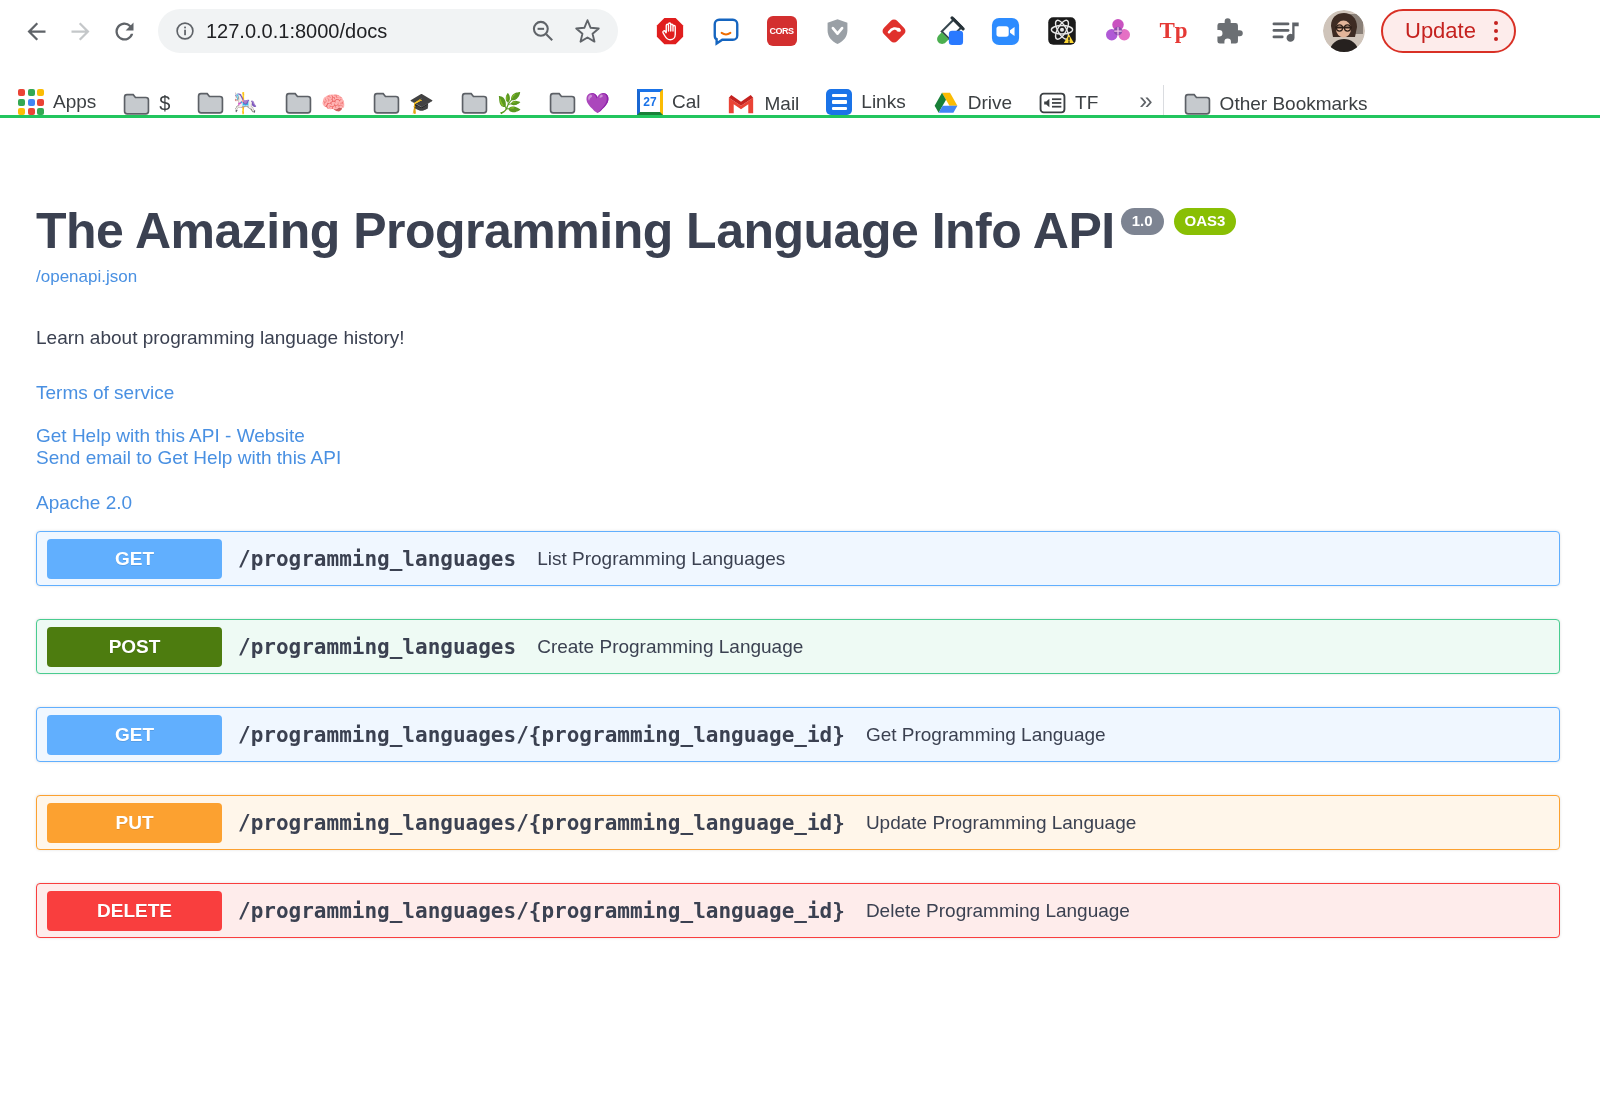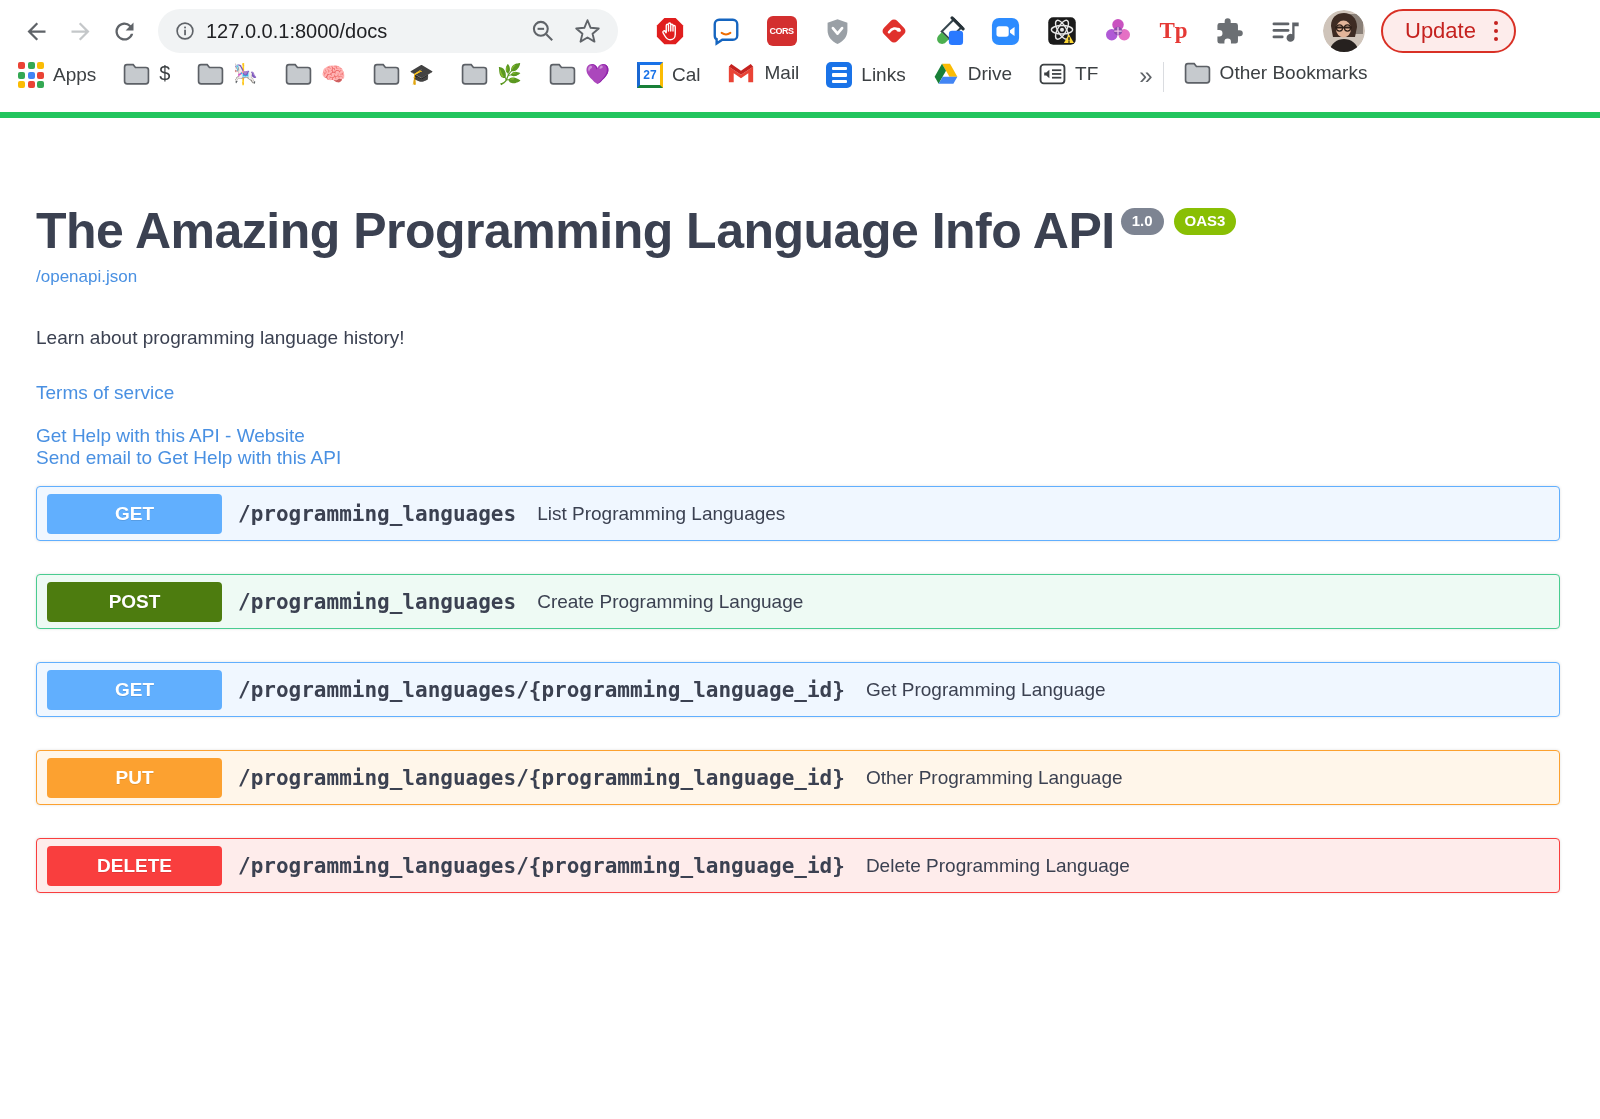--- a/index.html
+++ b/index.html
@@ -34,22 +34,22 @@
   .update-btn {
     margin-left: 16px; height: 44px; border: 2px solid #d93025; border-radius: 22px;
     background: #fdeceb; display: flex; align-items: center; padding: 0 16px 0 22px; gap: 18px; flex: none;
   }
   .update-btn .label { color: #c5221f; font-size: 22px; }
   .dots { display: flex; flex-direction: column; gap: 3.5px; }
   .dots i { width: 4.5px; height: 4.5px; border-radius: 50%; background: #c5221f; }
 
   
   .bookmarks {
-    height: 56px; display: flex; align-items: flex-start; padding: 0 18px;
-    border-bottom: 6px solid #22c55e; font-size: 19px; color: #3c4043;
+    height: 56px; display: flex; align-items: flex-end; padding: 0 18px;
+    border-bottom: 3px solid #22c55e; font-size: 19px; color: #3c4043;
   }
   .bm { display: flex; align-items: center; gap: 9px; margin-right: 27px; white-space: nowrap; }
   .bm .emoji { font-size: 20px; }
   .bm-label { font-size: 19px; color: #3c4043; }
   .overflow-chevron { font-size: 24px; color: #5f6368; margin: 0 10px 0 14px; }
   .bm-divider { width: 1px; height: 30px; background: #dadce0; margin-right: 20px; }
 
   .apps-grid { display: grid; grid-template-columns: repeat(3, 7px); grid-template-rows: repeat(3, 7px); gap: 2.5px; }
   .apps-grid i { border-radius: 2px; }
 
@@ -363,20 +363,21 @@
   <h1 class="api-title"><span>The Amazing Programming Language Info API</span><span class="pill v">1.0</span><span class="pill oas">OAS3</span></h1>
 
   <a class="spec-link" href="#">/openapi.json</a>
 
   <p class="description">Learn about programming language history!</p>
 
   <div class="info-links">
     <a class="lnk-terms" href="#">Terms of service</a>
     <a class="lnk-website" href="#">Get Help with this API - Website</a>
     <a class="lnk-email" href="#">Send email to Get Help with this API</a>
+    <a class="lnk-license" href="#">Apache 2.0</a>
   </div>
 
 
   <div class="op-list">
 
     <div class="opblock" style="border-color: rgb(97, 175, 254); background: rgb(240, 247, 255);">
       <span class="method-badge" style="background: rgb(97, 175, 254);">GET</span>
       <span class="op-path">/programming_languages</span>
       <span class="op-summary">List Programming Languages</span>
     </div>
@@ -389,21 +390,21 @@
 
     <div class="opblock" style="border-color: rgb(97, 175, 254); background: rgb(240, 247, 255);">
       <span class="method-badge" style="background: rgb(97, 175, 254);">GET</span>
       <span class="op-path">/programming_languages/{programming_language_id}</span>
       <span class="op-summary">Get Programming Language</span>
     </div>
 
     <div class="opblock" style="border-color: rgb(252, 161, 48); background: rgb(255, 246, 234);">
       <span class="method-badge" style="background: rgb(252, 161, 48);">PUT</span>
       <span class="op-path">/programming_languages/{programming_language_id}</span>
-      <span class="op-summary">Other Programming Language</span>
+      <span class="op-summary">Update Programming Language</span>
     </div>
 
     <div class="opblock" style="border-color: rgb(249, 62, 62); background: rgb(254, 236, 235);">
       <span class="method-badge" style="background: rgb(249, 62, 62);">DELETE</span>
       <span class="op-path">/programming_languages/{programming_language_id}</span>
       <span class="op-summary">Delete Programming Language</span>
     </div>
 
   </div>
 </div>

